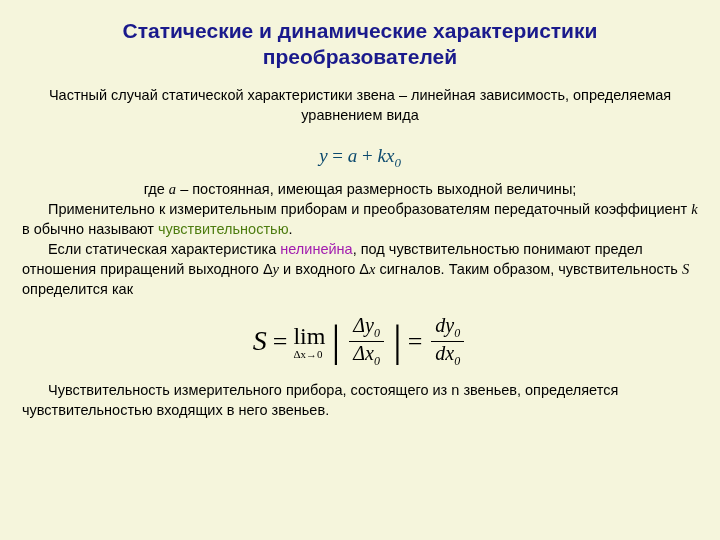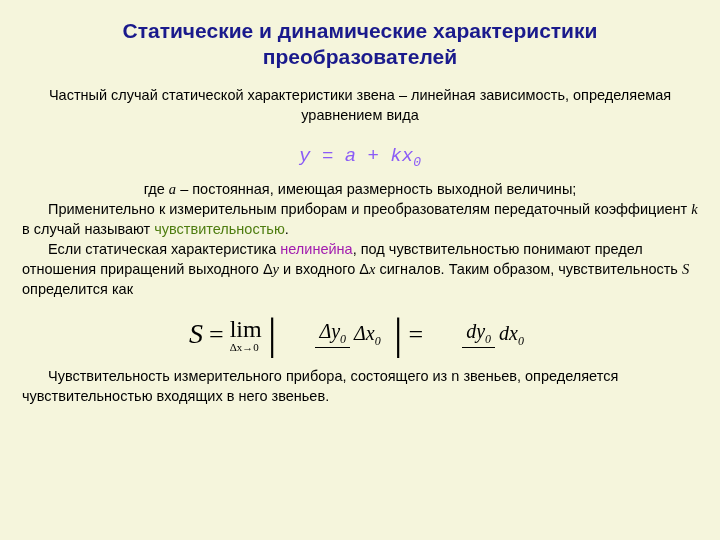--- a/index.html
+++ b/index.html
@@ -35,26 +35,26 @@
     color: #000;
     font-size: 14.5px;
     line-height: 1.38;
   }
   .p1 {
     margin-top: 14px;
     text-align: center;
   }
   .formula {
     text-align: center;
-    font-family: Liberation Mono, monospace;
+    font-family: Liberation Serif, serif;
     font-style: italic;
     font-size: 19px;
     margin-top: 18px;
     margin-bottom: 8px;
-    color: #8b5cf6;
+    color: #0c4a6e;
   }
   .formula .sub {
     font-size: 13px;
     vertical-align: sub;
     font-style: italic;
   }
   .formula .op {
     font-style: normal;
   }
   .centered-line {
@@ -111,27 +111,26 @@
     font-size: 11px;
     margin-top: 1px;
   }
   .absbar {
     font-size: 44px;
     line-height: 0.8;
     font-weight: 300;
   }
   .frac {
     display: inline-flex;
-    flex-direction: row;
-    align-items: flex-end;
+    flex-direction: column;
+    align-items: flex-start;
     line-height: 1.08;
     font-style: italic;
     font-size: 20px;
     padding: 0 3px;
-    margin-left: 30px;
   }
   .frac .num {
     border-bottom: 1.4px solid #000;
     padding: 0 4px 1px 4px;
   }
   .frac .den {
     padding: 1px 4px 0 4px;
   }
   .sub-s {
     font-size: 12px;
@@ -162,21 +161,21 @@
       <span class="op">+</span>
       <span>k</span><span>x</span><span class="sub">0</span>
     </div>
 
     <div class="centered-line">
       <span>где </span><span class="italic">a</span><span> – постоянная, имеющая размерность выходной величины;</span>
     </div>
 
 
     <div class="p-indent">
-      <span>Применительно к измерительным приборам и преобразователям передаточный коэффициент </span><span class="italic">k</span><span> в случай называют </span><span class="accent">чувствительностью</span><span>.</span>
+      <span>Применительно к измерительным приборам и преобразователям передаточный коэффициент </span><span class="italic">k</span><span> в обычно называют </span><span class="accent">чувствительностью</span><span>.</span>
     </div>
 
     <div class="p-indent">
       <span>Если статическая характеристика </span><span class="nonlin">нелинейна</span><span>, под чувствительностью понимают предел отношения приращений выходного Δ</span><span class="italic">y</span><span> и входного Δ</span><span class="italic">x</span><span> сигналов. Таким образом, чувствительность </span><span class="italic">S</span><span> определится как</span>
     </div>
 
     <div class="bigformula">
       <div class="bf-row">
         <span class="s-sym">S</span>
         <span class="eq">=</span>

